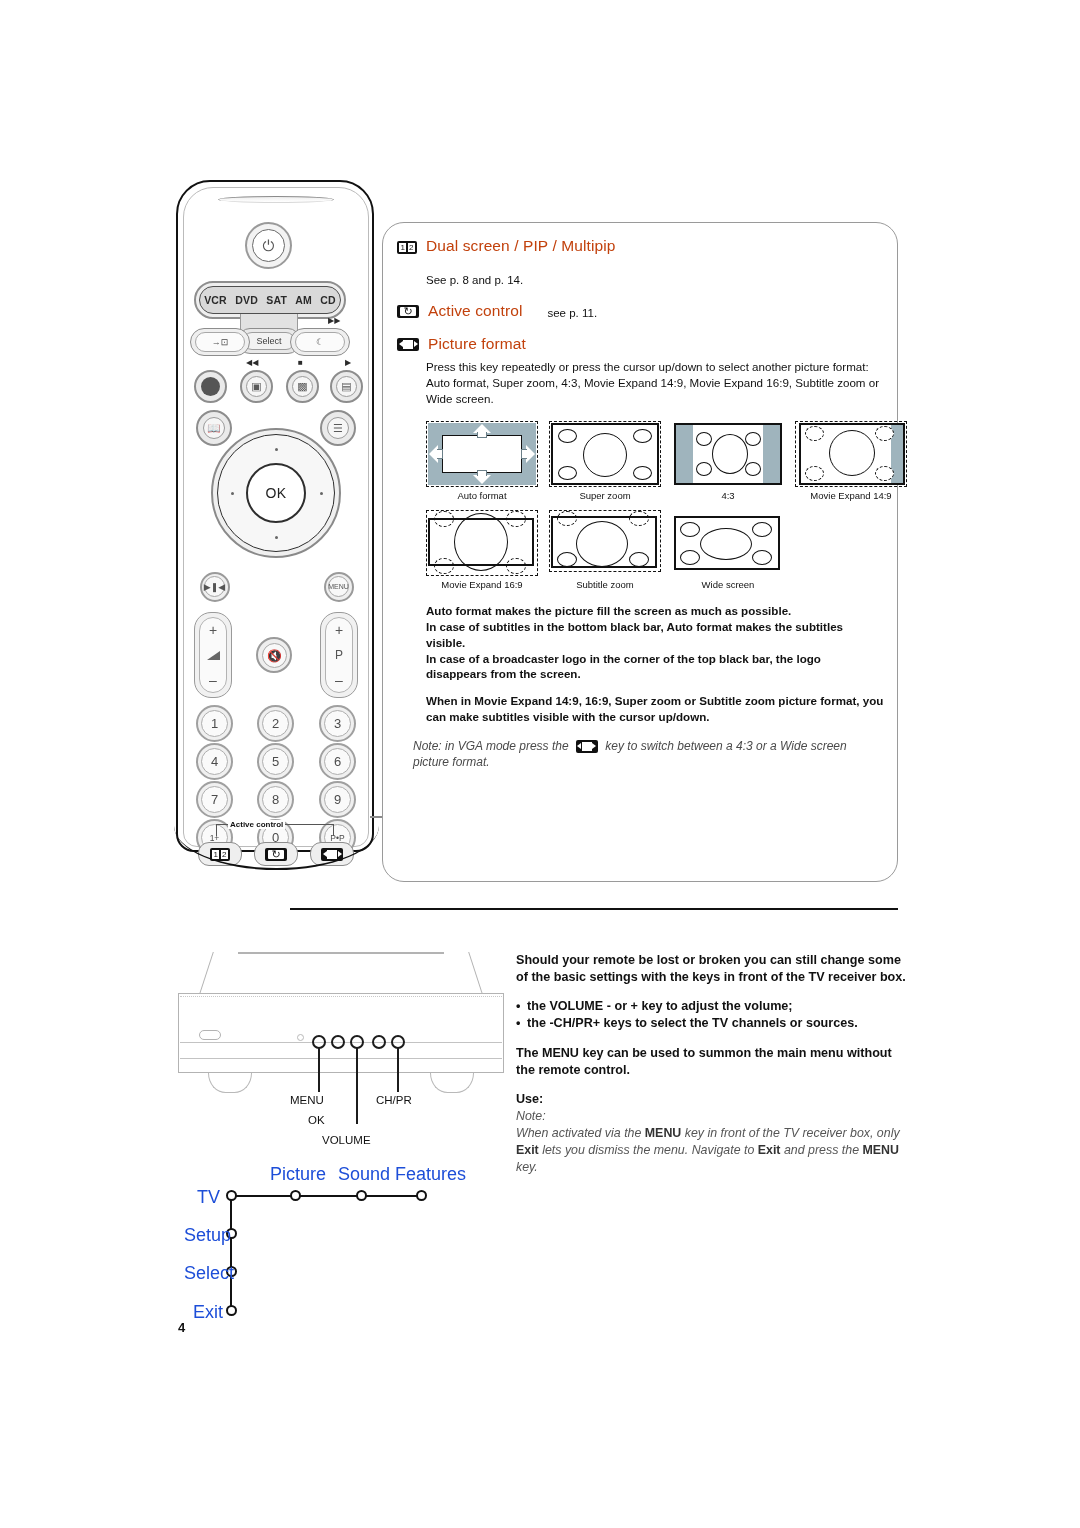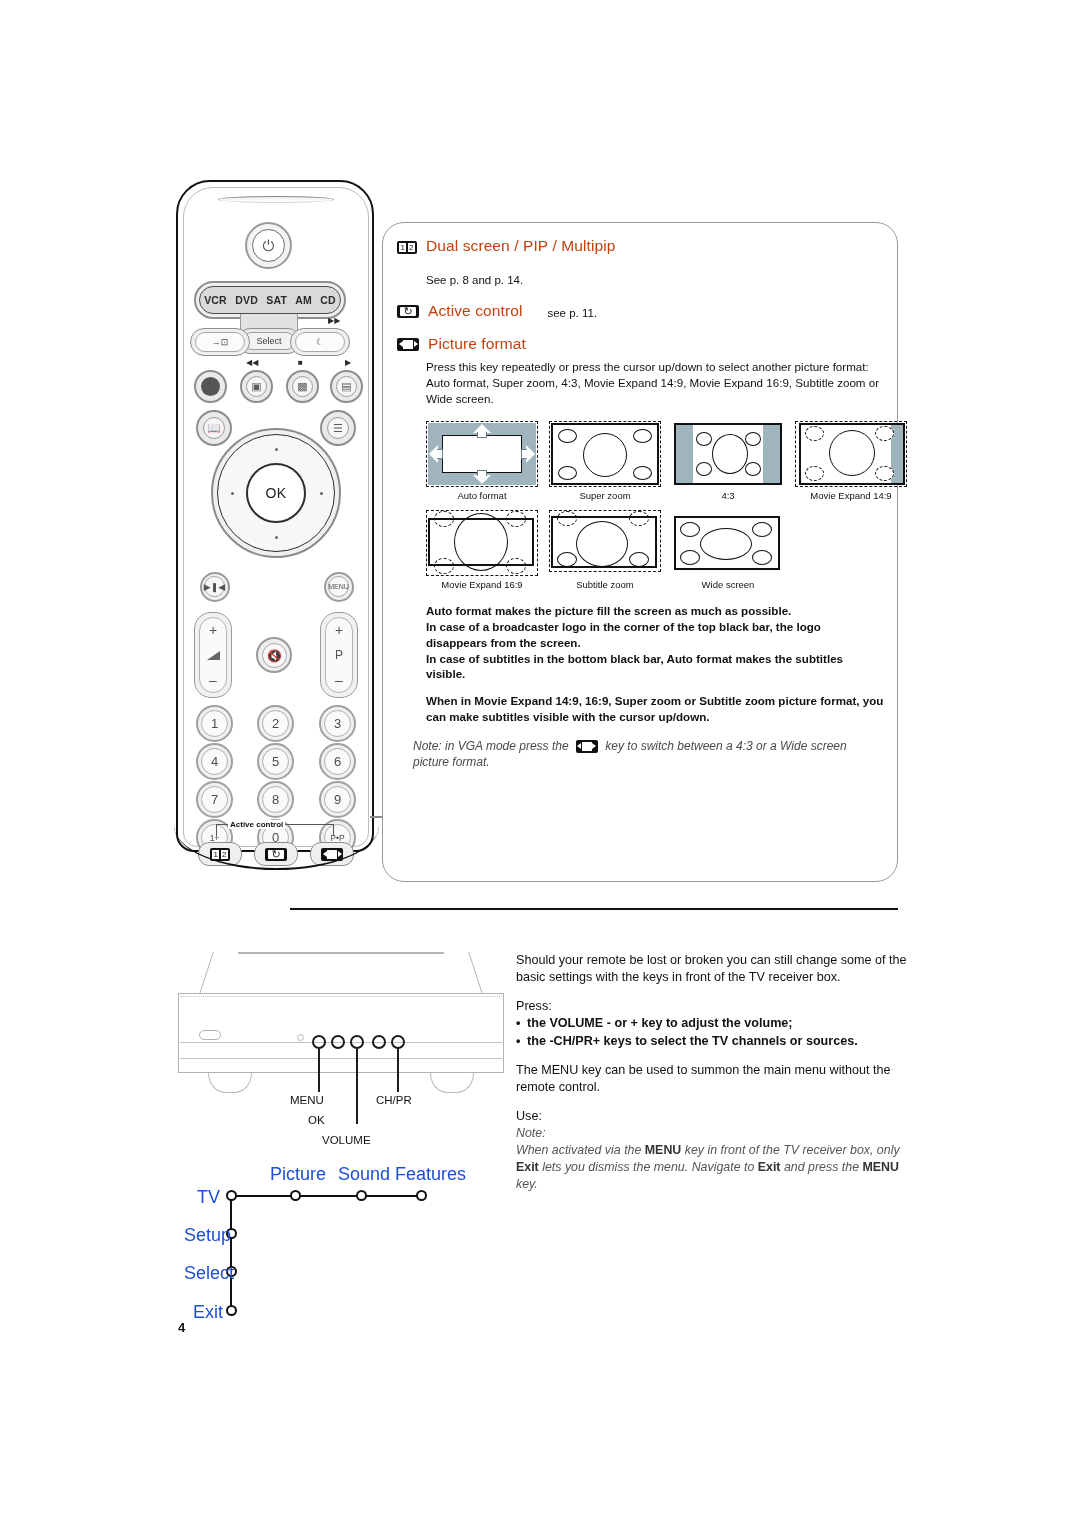--- a/index.html
+++ b/index.html
@@ -225,21 +225,21 @@
   
   .tree { position: absolute; left: 178px; top: 1148px; width: 330px; height: 130px; }
   .tnode { position: absolute; width: 11px; height: 11px; border: 2px solid #111;
            border-radius: 50%; background: #fff; }
   .tline-h { position: absolute; height: 2.4px; background: #111; }
   .tline-v { position: absolute; width: 2.4px; background: #111; }
   .tlbl { position: absolute; font-size: 18px; color: #1d4ed8; white-space: nowrap; }
 
   
   .rcol { position: absolute; left: 516px; top: 952px; width: 392px; }
-  .rcol p { margin: 0 0 12px 0; font-size: 12.6px; line-height: 1.36; color: #111; font-weight: 400; }
+  .rcol p { margin: 0 0 12px 0; font-size: 12.6px; line-height: 1.36; color: #111; font-weight: 700; }
   .rcol p.tight { margin-bottom: 0; }
   .rcol ul { margin: 0 0 12px 0; padding: 0; list-style: none; }
   .rcol li { font-size: 12.6px; line-height: 1.36; color: #111; font-weight: 600;
              padding-left: 11px; position: relative; }
   .rcol li::before { content: "\2022"; position: absolute; left: 0; }
   .rcol .note { font-style: italic; font-weight: 400; color: #555; font-size: 12.4px; line-height: 1.38; margin: 0; }
   .rcol .note b { font-weight: 700; font-style: normal; color: #333; }
   .vol-glyph { display: inline-block; width: 0; height: 0;
                border-bottom: 9px solid #111; border-left: 13px solid transparent;
                vertical-align: -1px; margin: 0 2px; }
@@ -524,22 +524,22 @@
             <div class="cirsm" style="left:80px; top:40px; width:20px; height:15px;"></div>
           </div>
           <div class="fmt-cap">Wide screen</div>
         </div>
 
         <div class="fmt-cell"></div>
       </div>
 
       <div style="margin-top:13px; padding-left:29px;">
         <div class="body-txt b">Auto format makes the picture fill the screen as much as possible.</div>
+        <div class="body-txt b">In case of subtitles in the bottom black bar, Auto format makes the subtitles visible.</div>
         <div class="body-txt b">In case of a broadcaster logo in the corner of the top black bar, the logo disappears from the screen.</div>
-        <div class="body-txt b">In case of subtitles in the bottom black bar, Auto format makes the subtitles visible.</div>
         <div class="body-txt b" style="margin-top:11px;">When in Movie Expand 14:9, 16:9, Super zoom or Subtitle zoom picture format, you can make subtitles visible with the cursor up/down.</div>
       </div>
 
       <div class="note-txt" style="margin-top:13px; padding-left:16px;">
         <span>Note: in VGA mode press the</span>
         <span class="glyph-chip chip-pf" style="margin:0 4px;">
             <span class="ar l"></span>
             <span class="ar r"></span>
           </span>
         <span>key to switch between a 4:3 or a Wide screen picture format.</span>
@@ -595,21 +595,20 @@
     <div class="tlbl" style="left:92px; top:16px;">Picture</div>
     <div class="tlbl" style="left:160px; top:16px;">Sound</div>
     <div class="tlbl" style="left:217px; top:16px;">Features</div>
     <div class="tlbl" style="left:6px; top:77px;">Setup</div>
     <div class="tlbl" style="left:6px; top:115px;">Select</div>
     <div class="tlbl" style="left:15px; top:154px;">Exit</div>
   </div>
 
   <div class="rcol">
     <p>Should your remote be lost or broken you can still change some of the basic settings with the keys in front of the TV receiver box.</p>
-    <p class="tight">Press:</p>
     <ul>
       <li>the VOLUME - or + key to adjust the volume;</li>
       <li>the -CH/PR+ keys to select the TV channels or sources.</li>
     </ul>
     <p>The MENU  key can be used to summon the main menu without the remote control.</p>
     <p class="tight">Use:</p>
     <p class="note" style="margin-bottom:0;">Note:</p>
     <p class="note">
       <span>When activated via the </span><b>MENU</b><span> key in front of the TV receiver box, only </span><b>Exit</b><span> lets you dismiss the menu.</span>
       <span>Navigate to </span><b>Exit</b><span> and press the </span><b>MENU</b><span> key.</span>

